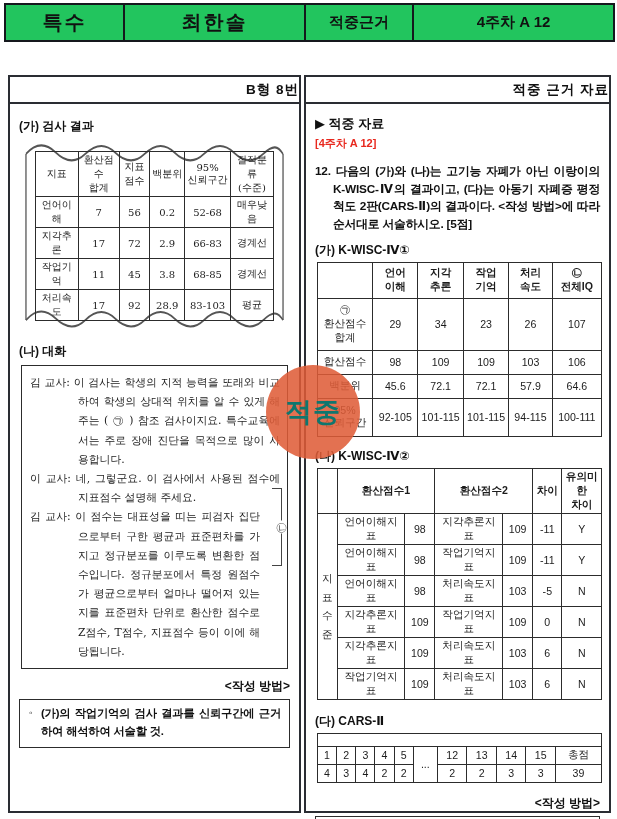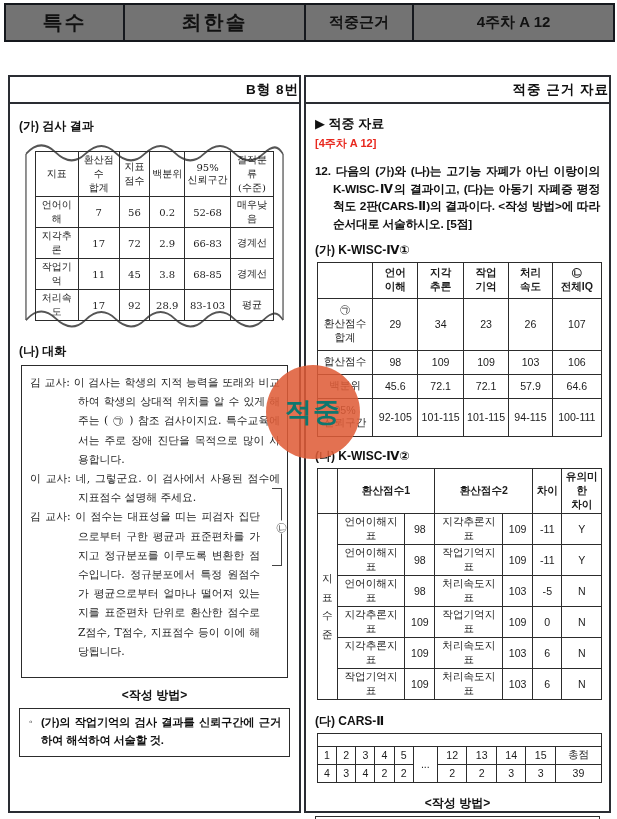--- a/index.html
+++ b/index.html
@@ -1,21 +1,21 @@
 <!DOCTYPE html>
 <html><head>
 <meta charset="utf-8">
 <style>
   html,body{margin:0;padding:0}
   body{width:617px;height:819px;background:#fff;position:relative;overflow:hidden;
        font-family:"Liberation Sans","DejaVu Sans",sans-serif;color:#111;
        -webkit-font-smoothing:antialiased}
   
   .hdr{position:absolute;left:4px;top:3px;width:609px;height:39px;border-collapse:collapse;table-layout:fixed}
-  .hdr td{border:2px solid #15181d;background:#737373;text-align:center;vertical-align:middle;font-weight:bold;overflow:hidden}
+  .hdr td{border:2px solid #15181d;background:#22c55e;text-align:center;vertical-align:middle;font-weight:bold;overflow:hidden}
   .hdr .big{font-size:20px;letter-spacing:2px}
   .hdr .sm{font-size:15px}
   
   .panel{position:absolute;top:75px;height:738px;border:2px solid #2a2d33;background:#fff;box-sizing:border-box}
   .panel.left{left:8px;width:293px}
   .panel.right{left:304px;width:307px}
   .panel-title{height:25px;line-height:25px;text-align:right;font-weight:bold;font-size:13.5px;
                border-bottom:2px solid #2a2d33;letter-spacing:1px}
   .pbody{padding:7px 9px 0 9px}
   
@@ -24,30 +24,30 @@
   .lbl{font-size:12px;margin:7px 0 3px;font-weight:600}
   
   .torn{position:relative;margin:0 4px 2px 4px;padding:13px 12px 15px 12px}
   .torn-svg{position:absolute;left:0;top:0;width:100%;height:100%;pointer-events:none}
   .t{border-collapse:collapse;width:100%;text-align:center;position:relative}
   .t th,.t td{border:1px solid #2c2c2c;white-space:pre-line;padding:1px 2px;vertical-align:middle}
   .serif-t{font-family:"DejaVu Serif","Liberation Serif",serif;font-size:10px;color:#222}
   .serif-t thead th{font-weight:normal;height:28px}
   .serif-t tbody tr{height:17px}
   
-  .dlg{border:1.5px solid #2c2c2c;margin:5px 2px 8px 2px;padding:7px 7px 16px 8px;position:relative;
+  .dlg{border:1.5px solid #2c2c2c;margin:5px 2px 8px 2px;padding:7px 7px 7px 8px;position:relative;
        font-family:"DejaVu Serif","Liberation Serif",serif;font-size:10.8px;line-height:1.78;color:#1c1c1c}
   .utt{margin:0;padding-left:48px;text-indent:-48px;text-align:justify}
   .utt.bracketed{padding-right:20px}
   .bracket{position:absolute;right:5px;top:122px;width:9px;height:76px;
            border-top:1.5px solid #444;border-right:1.5px solid #444;border-bottom:1.5px solid #444}
   .bracket .bm{position:absolute;right:-6px;top:50%;transform:translateY(-50%);
                background:#fff;font-size:11px;line-height:1;color:#555;padding:1px 0}
   
-  .mt{text-align:center;font-weight:700;font-size:12px;margin:9px 0 4px}
+  .mt{text-align:right;font-weight:700;font-size:12px;margin:9px 0 4px}
   .mbox{border:1.5px solid #2c2c2c;margin:0;padding:5px 8px 6px 8px;list-style:none;
         font-size:11.3px;line-height:1.58;font-weight:600;letter-spacing:-.2px}
   .mbox li{position:relative;padding-left:13px;text-align:justify}
   .mbox li::before{content:"◦";position:absolute;left:1px;font-size:10px}
   .mbox.r{font-size:10.9px;line-height:1.52;font-weight:600}
   
   .hit{font-weight:700;font-size:13px;margin:4px 0 3px}
   .week{font-weight:700;font-size:11px;margin:0 0 12px}
   .rq{font-size:11.8px;line-height:1.5;text-align:justify;margin:2px 0 8px;
       padding-left:18px;text-indent:-18px;font-weight:600;letter-spacing:-.2px}

